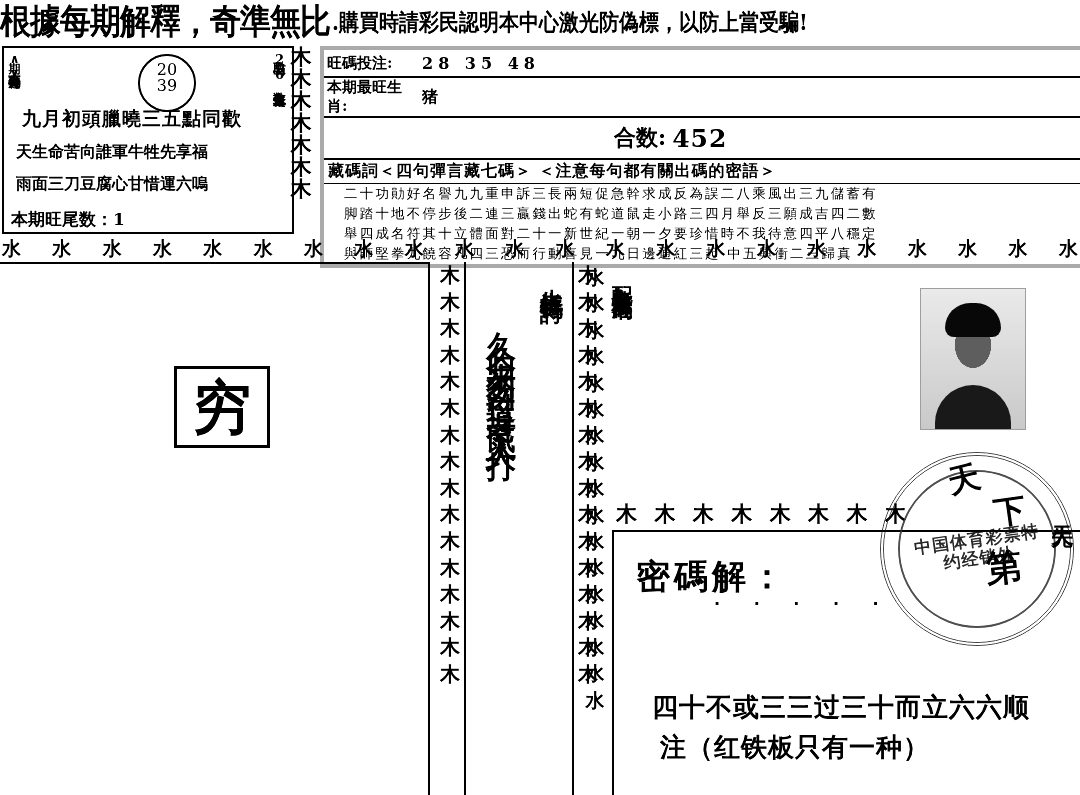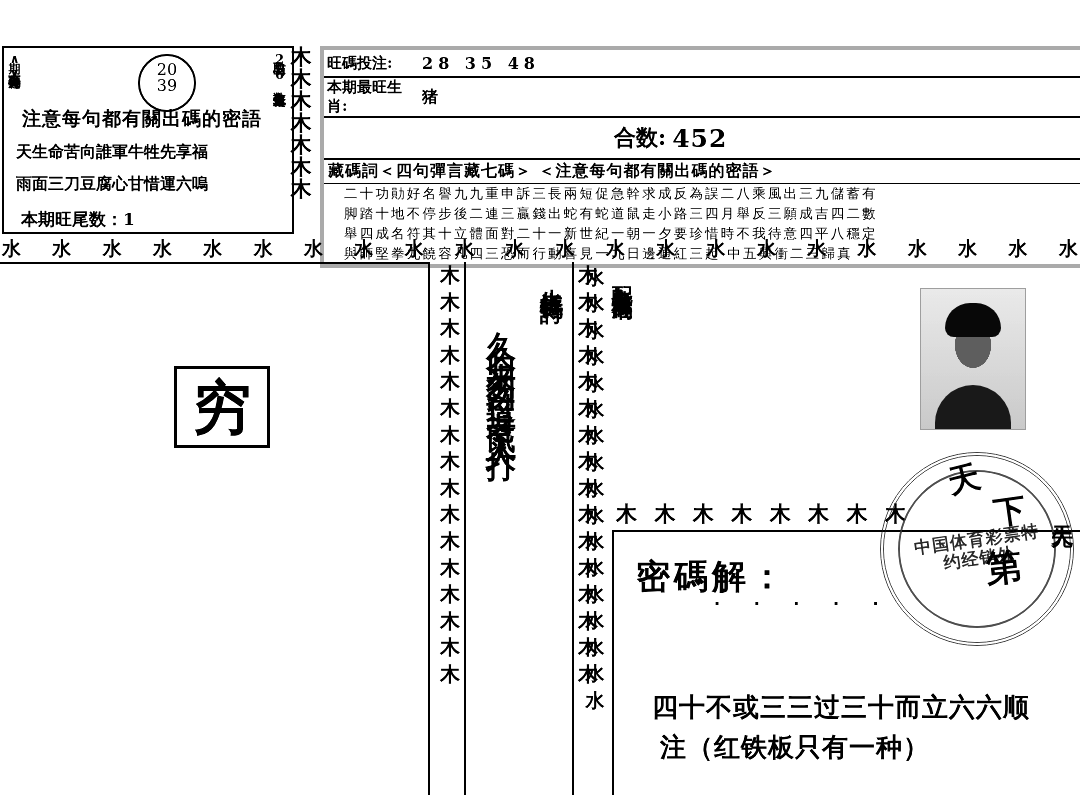--- a/index.html
+++ b/index.html
@@ -113,21 +113,21 @@
   }
   .tb-line3 {
     position: absolute;
     left: 12px; top: 126px;
     font-family: "DejaVu Serif", serif;
     font-size: 16px;
     font-weight: bold;
   }
   .tb-line4 {
     position: absolute;
-    left: 17px; top: 160px;
+    left: 7px; top: 160px;
     font-family: "DejaVu Serif", serif;
     font-size: 17px;
     font-weight: bold;
   }
 
   
   .mu-col {
     position: absolute;
     font-family: "DejaVu Serif", serif;
     font-weight: bold;
@@ -476,30 +476,34 @@
   .sb1 { position:absolute; left: 18px; top: 8px;  font-size: 32px; transform: rotate(-14deg);}
   .sb2 { position:absolute; left: 64px; top: 40px; font-size: 32px; transform: rotate(-8deg);}
   .sb3 { position:absolute; left: 56px; top: 94px; font-size: 36px; transform: rotate(-6deg);}
   .sb4 { position:absolute; left: 118px; top: 58px; font-size: 22px; writing-mode: vertical-rl; text-orientation: upright;}
 </style>
 </head>
 <body>
 
 <div class="page">
 
+  <div class="banner">
+    <span class="big">根據每期解釋，奇準無比</span>
+    <span class="small">.購買時請彩民認明本中心激光防偽標，以防上當受騙!</span>
+  </div>
 
   <div class="topbox">
     <div class="topbox-inner">
       <div class="vtext tb-left">期∧特碼碼仔百分之百∨</div>
       <div class="tb-circle">
         <div>20</div>
         <div>39</div>
       </div>
       <div class="vtext tb-right">取出与26之数合单生</div>
-      <div class="tb-line1">注意每句都有關出碼的密語</div>
+      <div class="tb-line1">九月初頭臘曉三五點同歡</div>
       <div class="tb-line2">天生命苦向誰軍牛牲先享福</div>
       <div class="tb-line3">雨面三刀豆腐心甘惜運六嗚</div>
       <div class="tb-line4">本期旺尾数：1</div>
     </div>
   </div>
 
   <div class="mu-col mu-col-1">
     <div>木</div>
     <div>木</div>
     <div>木</div>

